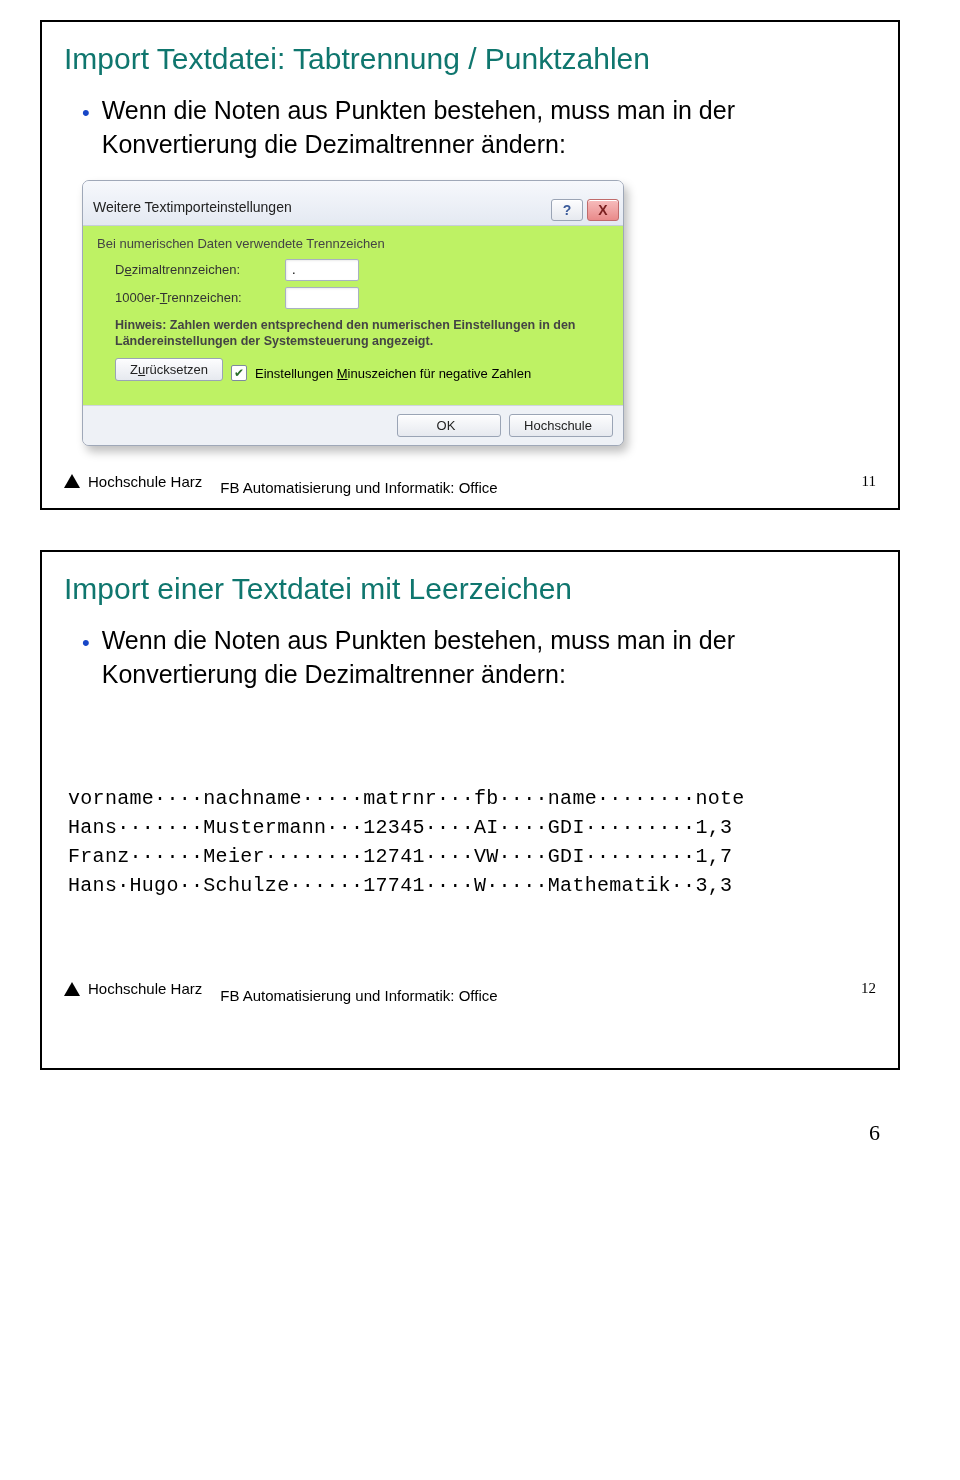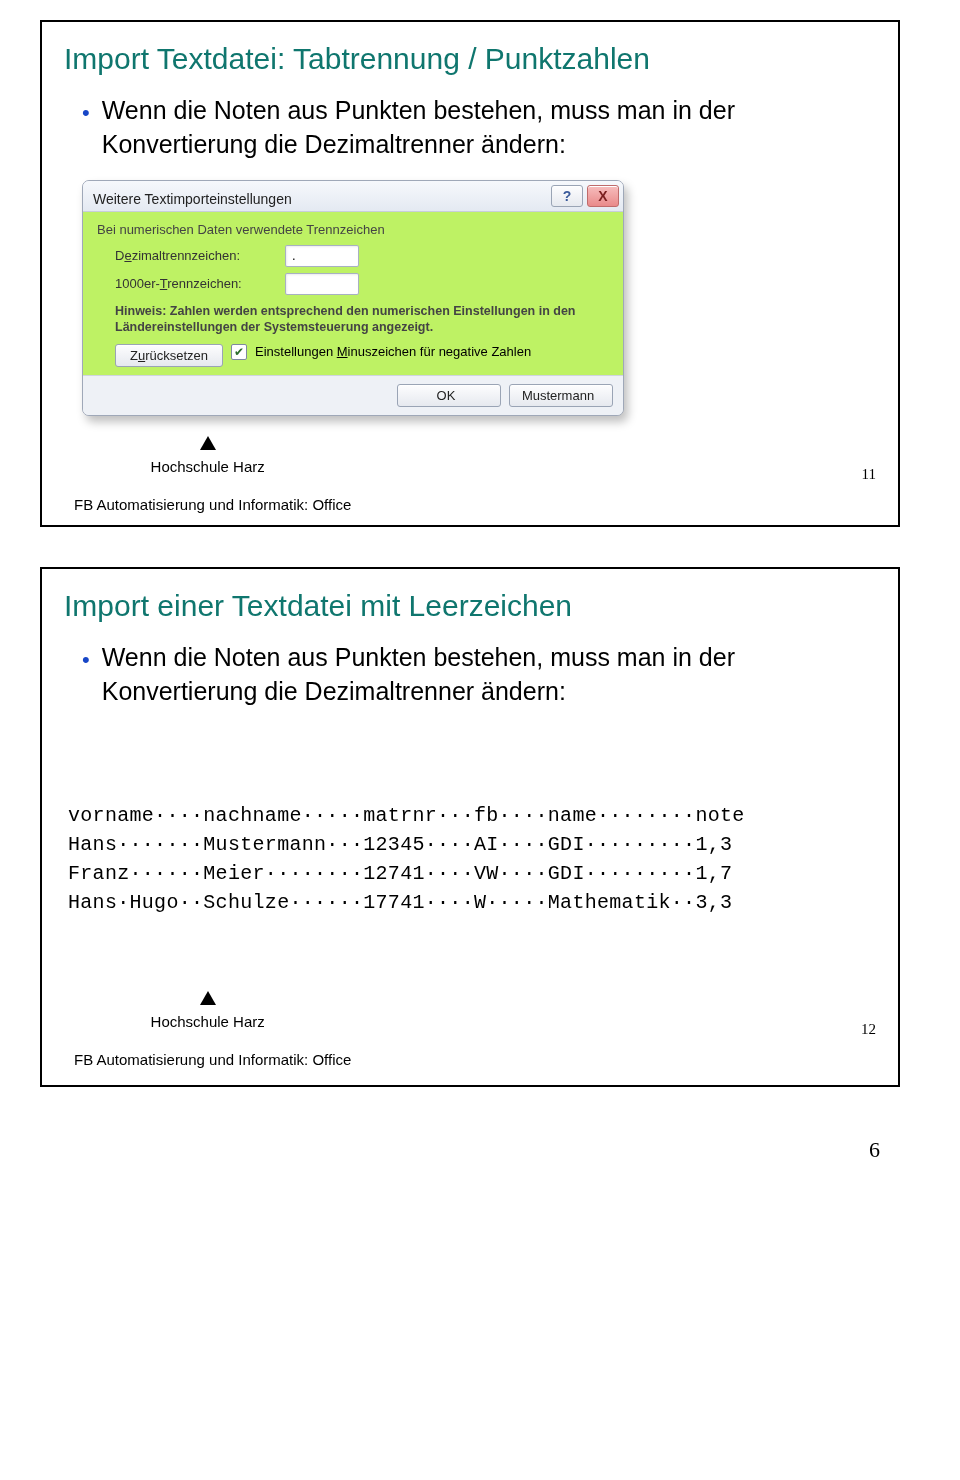--- a/index.html
+++ b/index.html
@@ -46,21 +46,20 @@
     align-items: center;
     justify-content: space-between;
     margin-top: 14px;
     font-size: 15px;
     font-family: "Times New Roman", serif;
   }
   .footer-left {
     display: flex;
     align-items: center;
     gap: 8px;
-    flex-direction: column;
   }
   .logo-tri {
     width: 0; height: 0;
     border-left: 8px solid transparent;
     border-right: 8px solid transparent;
     border-bottom: 14px solid #000;
     display: inline-block;
   }
   .logo-text {
     font-family: Arial, sans-serif;
@@ -83,23 +82,23 @@
     border: 1px solid #9fa8b8;
     border-radius: 7px;
     box-shadow: 4px 6px 10px rgba(0,0,0,0.25);
     font-family: "Segoe UI", Arial, sans-serif;
     font-size: 14px;
     background: #f5f7fb;
     overflow: hidden;
   }
   .dlg-titlebar {
     display: flex;
-    align-items: flex-end;
+    align-items: flex-start;
     justify-content: space-between;
-    padding: 4px 4px 4px 10px;
+    padding: 18px 4px 4px 10px;
     background: linear-gradient(#f6f8fc,#e4e9f2);
     border-bottom: 1px solid #c7ced9;
   }
   .dlg-title {
     font-size: 14px;
     color: #222;
   }
   .dlg-winbtns {
     display: flex;
     gap: 4px;
@@ -150,23 +149,23 @@
   .hint {
     font-size: 12.5px;
     color: #444;
     margin: 8px 0 8px 18px;
     line-height: 1.35;
     max-width: 470px;
     font-weight: bold;
   }
   .reset-row {
     display: flex;
-    align-items: flex-start;
+    align-items: flex-end;
     gap: 8px;
-    margin: 4px 0 2px 18px;
+    margin: 4px 0 18px 18px;
   }
   .btn {
     border: 1px solid #9aa4b5;
     background: linear-gradient(#fdfdfe,#e6e9ef);
     border-radius: 3px;
     padding: 3px 14px;
     font-size: 13px;
     box-shadow: 0 1px 0 #fff inset;
     color: #222;
   }
@@ -252,21 +251,21 @@
         <div class="hint">Hinweis: Zahlen werden entsprechend den numerischen Einstellungen in den Ländereinstellungen der Systemsteuerung angezeigt.</div>
 
         <div class="reset-row">
           <div class="btn"><span>Z</span><span style="text-decoration:underline">u</span><span>rücksetzen</span></div>
           <span class="chk checked"></span>
           <span class="chk-label"><span>Einstellungen </span><span class="ul">M</span><span>inuszeichen für negative Zahlen</span></span>
         </div>
       </div>
       <div class="dlg-bottom">
         <div class="btn wide">OK</div>
-        <div class="btn wide">Mustermann</div>
+        <div class="btn wide">Hochschule</div>
       </div>
     </div>
   </div>
 
   <div class="footer">
     <div class="footer-left">
       <span class="logo-tri"></span>
       <span class="logo-text">Hochschule Harz</span>
       <span class="footer-mid" style="margin-left:10px">FB Automatisierung und Informatik: Office</span>
     </div>

